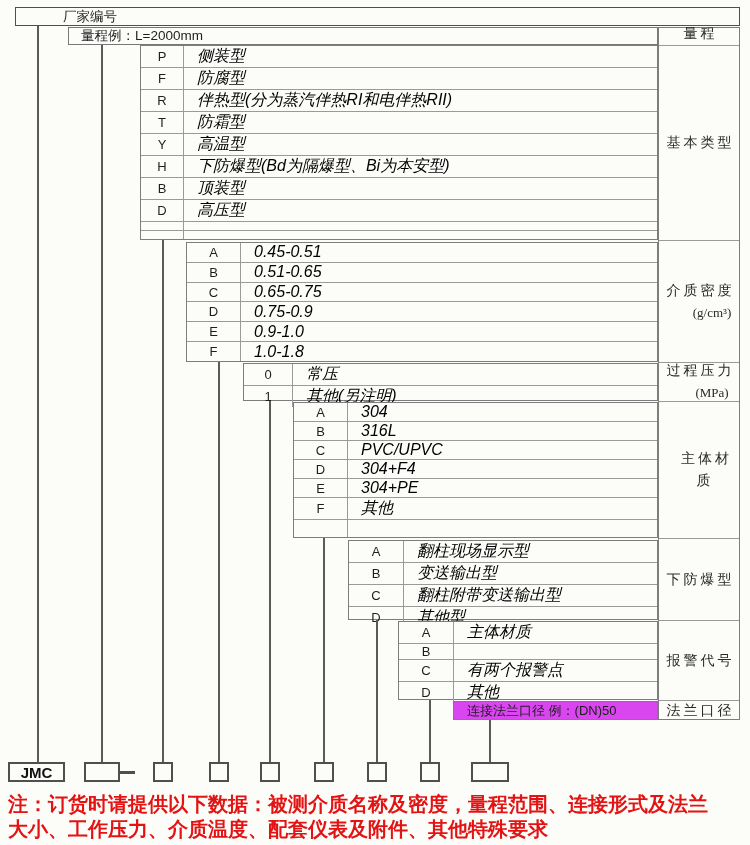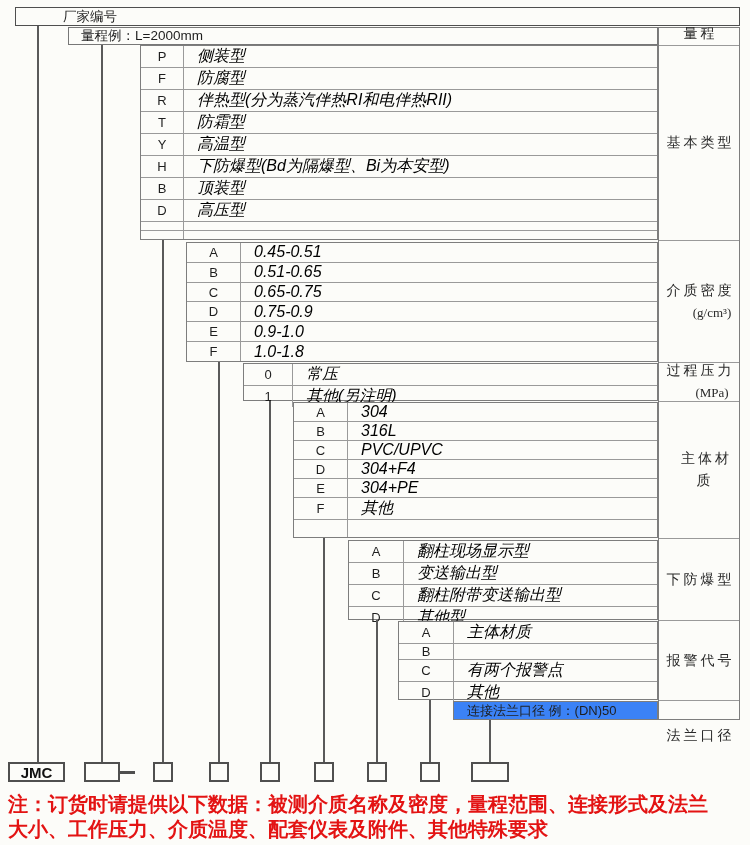--- a/index.html
+++ b/index.html
@@ -50,38 +50,38 @@
     display:flex;flex-direction:column;
     background:#fcfcf9;
   }
   .label-cell{
     display:flex;flex-direction:column;align-items:center;justify-content:center;
     border-bottom:1px solid #9a9a9a;box-sizing:border-box;
     font-family:"Liberation Serif","DejaVu Serif",serif;
     font-size:14px;color:#2a2a2a;letter-spacing:3px;text-indent:3px;
     line-height:22px;text-align:center;
   }
-  .label-cell:last-child{border-bottom:none;margin-top:25px;}
+  .label-cell:last-child{border-bottom:none;}
   .label-unit{letter-spacing:0;text-indent:0;font-size:13px;margin-left:26px;}
   
   .connector{position:absolute;width:2px;background:#5a5a5a;}
   
   .mbox{
     position:absolute;
     border:2px solid #4f4f4f;box-sizing:border-box;
     background:#fcfcf9;
     display:flex;align-items:center;justify-content:center;
     font-weight:bold;font-size:15px;color:#111;
   }
   .dash{position:absolute;height:2.5px;background:#4f4f4f;}
   
   .flange-row{
     position:absolute;border:1px solid #7d7d7d;box-sizing:border-box;
     display:flex;align-items:center;padding-left:13px;
-    font-size:13px;color:#1e1e1e;background:#3b82f6;white-space:nowrap;
+    font-size:13px;color:#1e1e1e;background:#d946ef;white-space:nowrap;
   }
   
   .note{
     position:absolute;left:8px;top:792px;width:740px;
     color:#e31313;font-weight:bold;font-size:20px;line-height:25px;
     white-space:nowrap;
   }
 </style>
 </head>
 <body>

